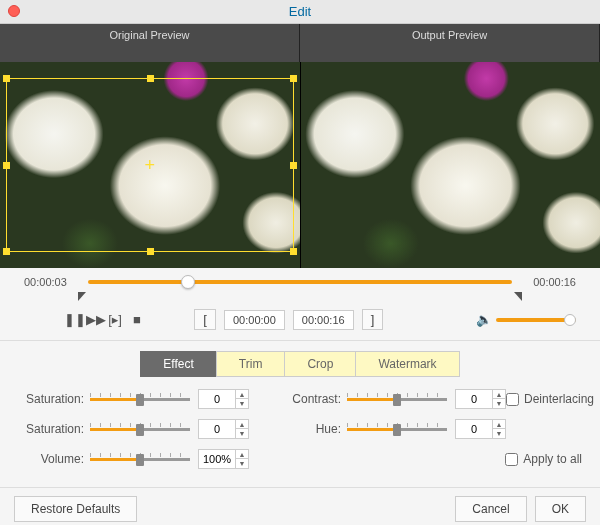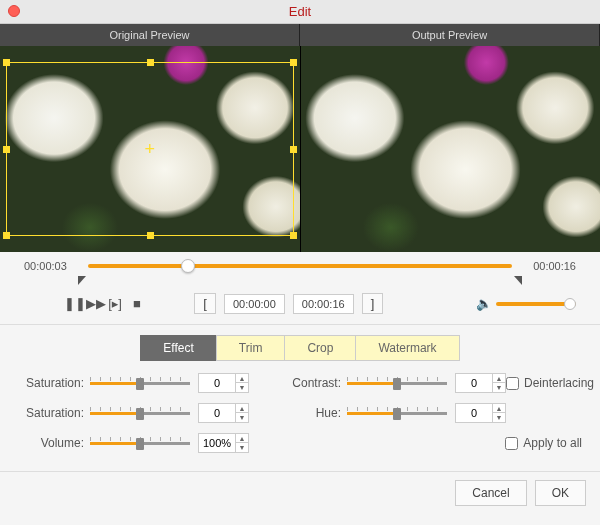--- a/index.html
+++ b/index.html
@@ -1,21 +1,21 @@
 <!DOCTYPE html>
 <html><head>
 <meta charset="utf-8">
 <style>
 * { box-sizing: border-box; margin: 0; padding: 0; font-family: -apple-system, "Helvetica Neue", Arial, sans-serif; }
 body { width: 600px; height: 525px; background: #f5f5f5; overflow: hidden; font-size: 12px; color: #444; }
-.titlebar { height: 24px; background: #e8e8e8; border-bottom: 1px solid #ccc; position: relative; text-align: center; line-height: 24px; font-size: 13px; color: #b91c1c; }
+.titlebar { height: 24px; background: #e8e8e8; border-bottom: 1px solid #ccc; position: relative; text-align: center; line-height: 24px; font-size: 13px; color: #0369a1; }
 .traffic { position: absolute; left: 8px; top: 5px; display: flex; gap: 7px; }
 .dot { width: 12px; height: 12px; border-radius: 50%; }
 .dot.red { background: #ff5f56; border: 1px solid #e0443e; }
-.preview-hdr { display: flex; height: 22px; }
+.preview-hdr { display: flex; height: 38px; }
 .preview-hdr > div { flex: 1; background: #4a4a4a; color: #ddd; font-size: 11px; text-align: center; line-height: 22px; border-right: 1px solid #222; }
 .previews { display: flex; height: 206px; background: #1a1a1a; }
 .prev { flex: 1; position: relative; background: #262626; overflow: hidden; }
 .prev.left { border-right: 1px solid #000; padding: 10px 0; }
 .flowers { position: absolute; inset: 0; }
 .flower-bg { position:absolute; inset:0; background:
   radial-gradient(ellipse 90px 80px at 18% 35%, #f5f5f0 0%, #e8e6d8 45%, transparent 55%),
   radial-gradient(ellipse 95px 85px at 55% 60%, #f8f7ef 0%, #e6e2d2 48%, transparent 58%),
   radial-gradient(ellipse 70px 65px at 85% 30%, #f2f0e6 0%, #e0dcc8 46%, transparent 56%),
   radial-gradient(ellipse 60px 55px at 92% 78%, #f0eee2 0%, #dcd8c2 45%, transparent 56%),
@@ -239,16 +239,17 @@
         </div>
     </div>
     <label class="chk">
       <input type="checkbox" style="">
       <span>Apply to all</span>
     </label>
   </div>
 </div>
 
 <div class="footer">
+  <button class="btn">Restore Defaults</button>
   <div class="spacer"></div>
   <button class="btn">Cancel</button>
   <button class="btn">OK</button>
 </div>
 
 </body></html>

